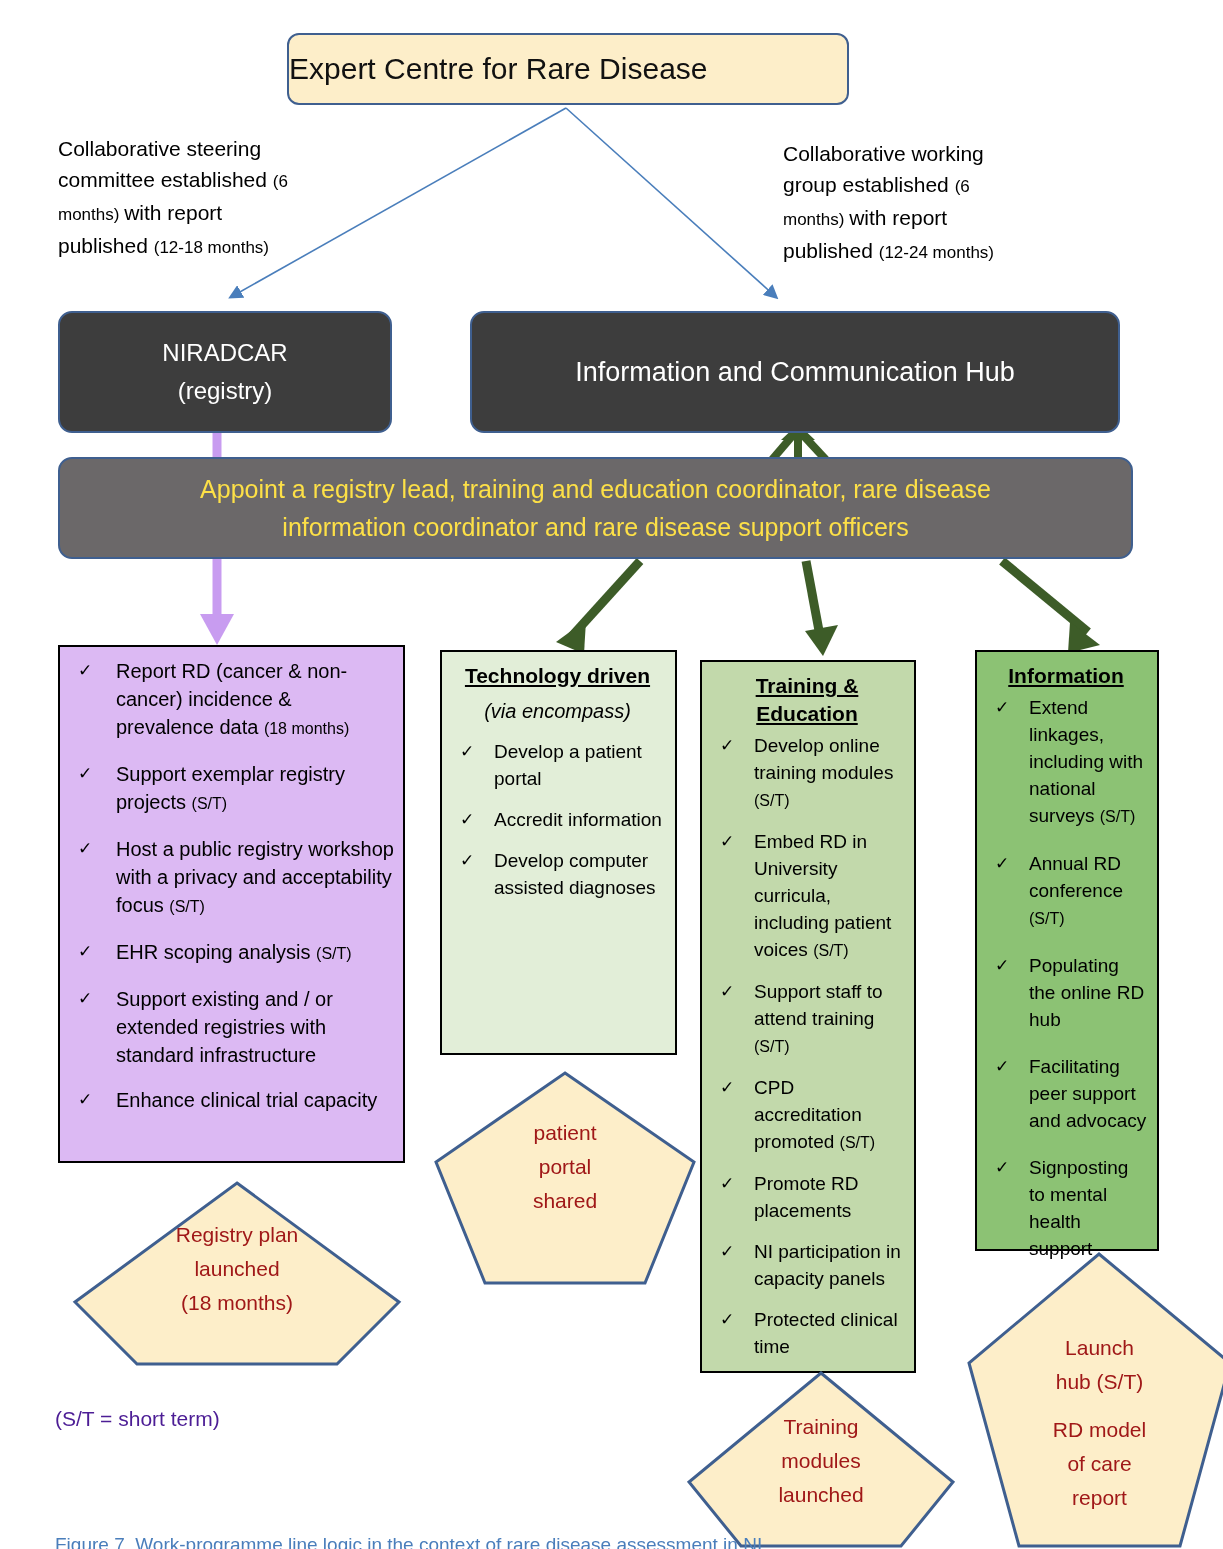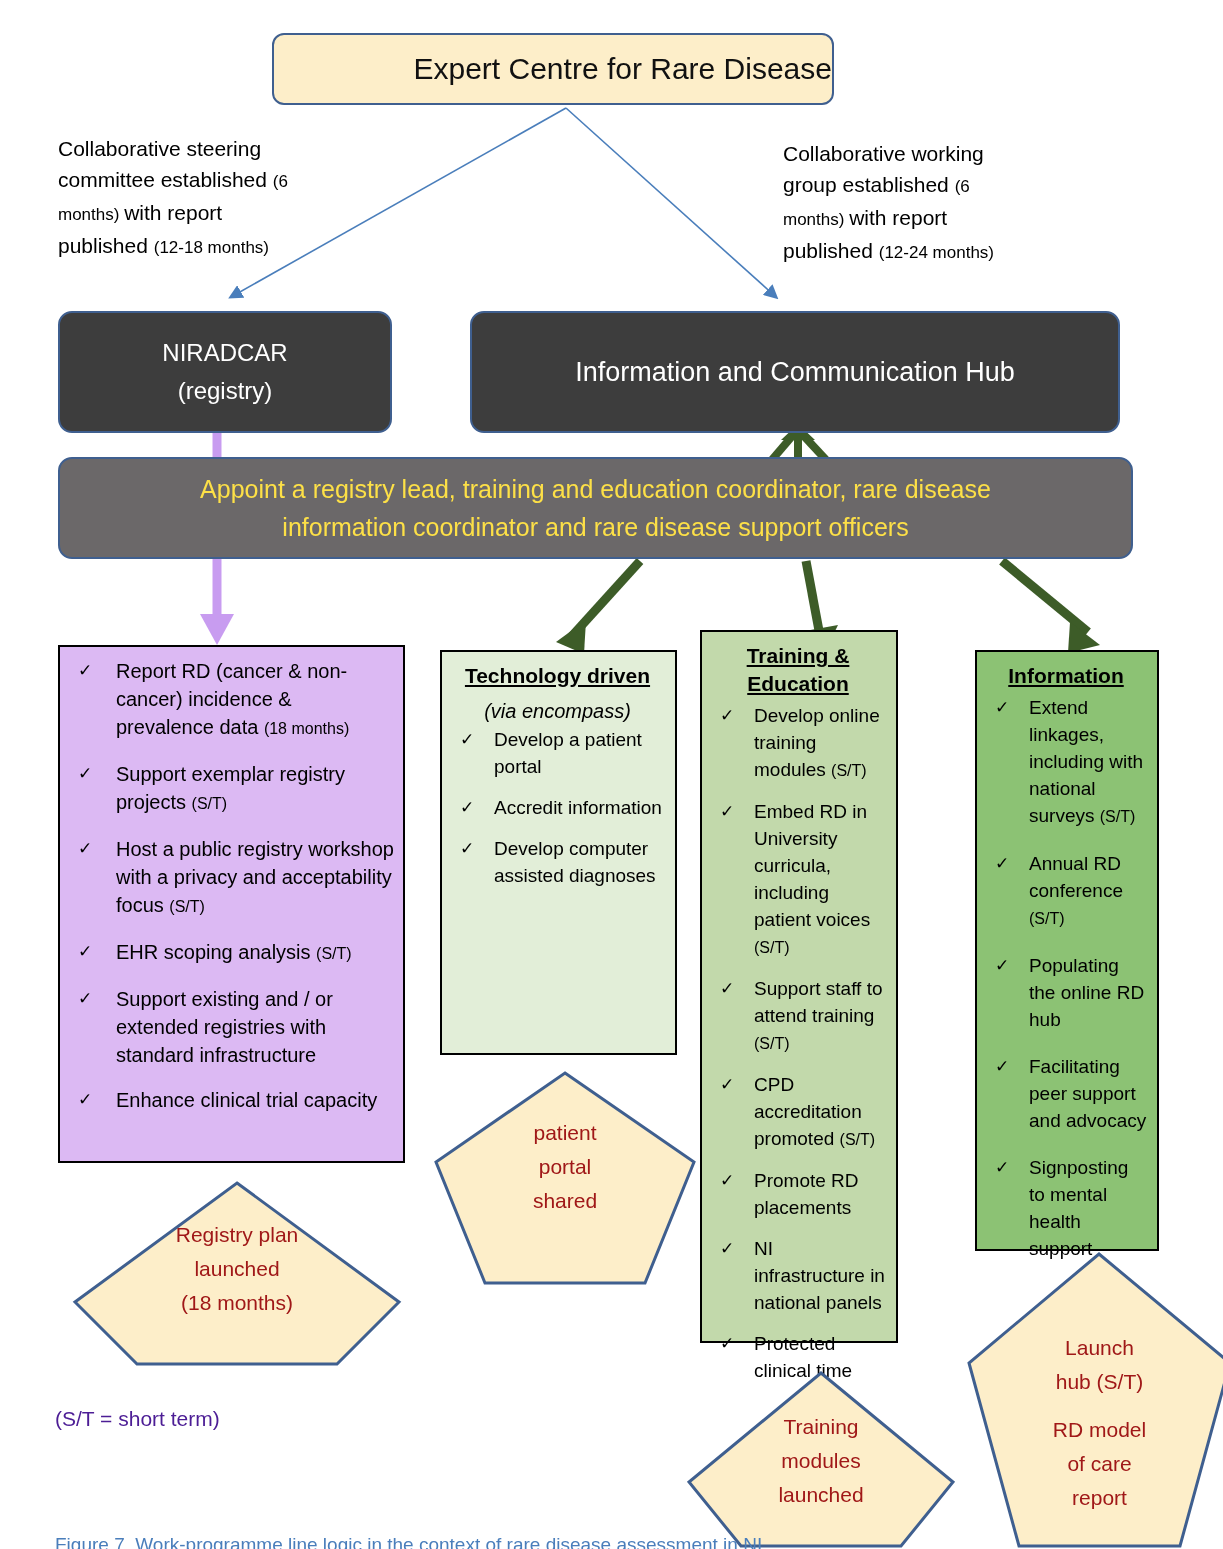--- a/index.html
+++ b/index.html
@@ -22,28 +22,28 @@
     position: absolute;
     left: 0; top: 0;
     width: 1223px;
     height: 1549px;
     pointer-events: none;
   }
 
   
   .node-top {
     position: absolute;
-    left: 272px; top: 33px;
+    left: 287px; top: 33px;
     width: 562px; height: 72px;
     background: #fdeec9;
     border: 2px solid #3f5f8f;
     border-radius: 12px;
     display: flex;
     align-items: center;
-    justify-content: flex-end;
+    justify-content: flex-start;
     box-sizing: border-box;
     font-size: 30px;
     color: #111;
   }
 
   
   .annot {
     position: absolute;
     font-size: 21px;
     line-height: 31px;
@@ -90,38 +90,38 @@
 
   
   .col-box {
     position: absolute;
     border: 2px solid #000000;
     box-sizing: border-box;
     padding: 10px 8px 10px 6px;
   }
   #box-registry { left: 58px;  top: 645px;  width: 347px; height: 518px; background: #dcb9f3; }
   #box-tech     { left: 440px; top: 650px;  width: 237px; height: 405px; background: #e2eed8; }
-  #box-training { left: 700px; top: 630px;  width: 198px; height: 713px; background: #c2d9ab; }
+  #box-training { left: 700px; top: 660px;  width: 216px; height: 713px; background: #c2d9ab; }
   #box-info     { left: 975px; top: 650px;  width: 184px; height: 601px; background: #8cc274; }
 
   .col-title {
     text-align: center;
     font-weight: bold;
     font-size: 21px;
     line-height: 28px;
     text-decoration: underline;
     color: #000;
     margin-bottom: 4px;
   }
   .col-sub {
     text-align: center;
     font-style: italic;
     font-size: 20px;
     line-height: 30px;
-    margin: 6px 0 0 0;
+    margin: 6px 0 12px 0;
   }
   ul.checklist {
     list-style: none;
     margin: 0;
     padding: 0;
   }
   ul.checklist > li {
     position: relative;
     padding-left: 46px;
     margin-bottom: 15px;
@@ -291,21 +291,21 @@
   </div>
 
   <div class="col-box" id="box-training">
     <div class="col-title">Training &amp; Education</div>
     <ul class="checklist" id="list-training">
         <li><span class="tick">✓</span><span>Develop online training modules </span><span class="sm">(S/T)</span></li>
         <li><span class="tick">✓</span><span>Embed RD in University curricula, including patient voices </span><span class="sm">(S/T)</span></li>
         <li><span class="tick">✓</span><span>Support staff to attend training </span><span class="sm">(S/T)</span></li>
         <li><span class="tick">✓</span><span>CPD accreditation promoted </span><span class="sm">(S/T)</span></li>
         <li><span class="tick">✓</span><span>Promote RD placements</span></li>
-        <li><span class="tick">✓</span><span>NI infrastructure in national panels</span></li>
+        <li><span class="tick">✓</span><span>NI participation in capacity panels</span></li>
         <li><span class="tick">✓</span><span>Protected clinical time</span></li>
       </ul>
   </div>
 
   <div class="col-box" id="box-info">
     <div class="col-title">Information</div>
     <ul class="checklist" id="list-info">
         <li><span class="tick">✓</span><span>Extend linkages, including with national surveys </span><span class="sm">(S/T)</span></li>
         <li><span class="tick">✓</span><span>Annual RD conference </span><span class="sm">(S/T)</span></li>
         <li><span class="tick">✓</span><span>Populating the online RD hub</span></li>

